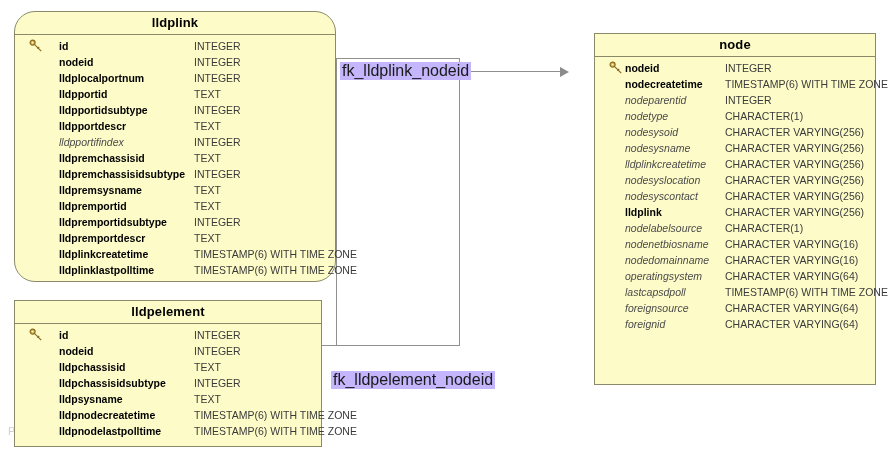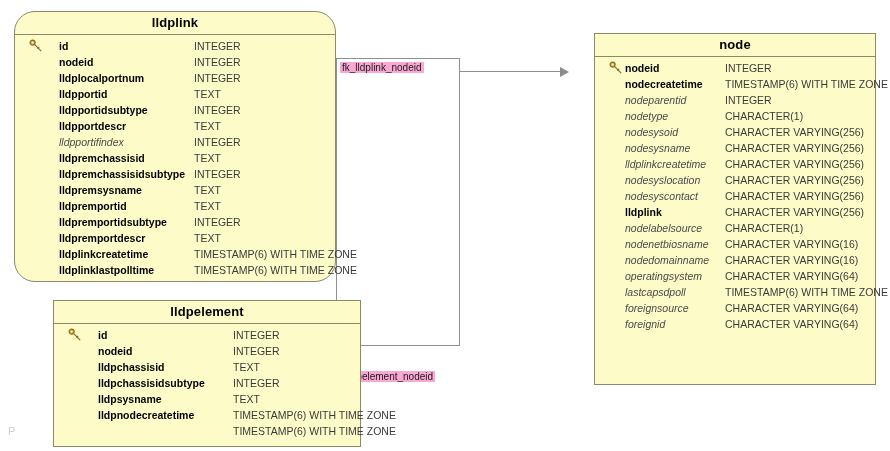--- a/index.html
+++ b/index.html
@@ -78,24 +78,24 @@
 
   
   .rel-box {
     position: absolute;
     border: 1px solid #909090;
     box-sizing: border-box;
     background: transparent;
   }
   .rel-label {
     position: absolute;
-    font-size: 10px;
+    font-size: 16px;
     color: #1a1a1a;
     white-space: nowrap;
-    background: #f9a8d4;
+    background: #c4b5fd;
     padding: 0 2px;
   }
   .rel-line {
     position: absolute;
     background: #909090;
   }
   .arrow-head {
     position: absolute;
     width: 0; height: 0;
     border-top: 5px solid transparent;
@@ -195,21 +195,21 @@
           <span class="col-name">lldplinkcreatetime</span>
           <span class="col-type">TIMESTAMP(6) WITH TIME ZONE</span>
         </div>
         <div class="row req">
           <span class="col-name">lldplinklastpolltime</span>
           <span class="col-type">TIMESTAMP(6) WITH TIME ZONE</span>
         </div>
       </div>
   </div>
 
-  <div class="entity narrow" id="ent-lldpelement" style="left:14px; top:300px; width:308px; height:147px;margin-left:39px;">
+  <div class="entity narrow" id="ent-lldpelement" style="left:14px; top:300px; width:308px; height:147px;">
     <div class="entity-title">lldpelement</div>
     <div class="entity-body">
         <div class="row req">
           <span class="pk-icon"><svg viewBox="0 0 14 14" width="14" height="14">
               <g stroke="#8a6a20" stroke-width="1.2" fill="none">
                 <circle cx="3.6" cy="3.6" r="2.5" fill="#e0b44a"></circle>
                 <line x1="5.4" y1="5.4" x2="12.2" y2="12.2"></line>
                 <line x1="8.4" y1="9.6" x2="10.2" y2="7.8"></line>
               </g>
               <circle cx="3.6" cy="3.6" r="0.9" fill="#fdfcc9"></circle>
@@ -231,20 +231,21 @@
         </div>
         <div class="row req">
           <span class="col-name">lldpsysname</span>
           <span class="col-type">TEXT</span>
         </div>
         <div class="row req">
           <span class="col-name">lldpnodecreatetime</span>
           <span class="col-type">TIMESTAMP(6) WITH TIME ZONE</span>
         </div>
         <div class="row req">
+          <span class="col-name">lldpnodelastpolltime</span>
           <span class="col-type">TIMESTAMP(6) WITH TIME ZONE</span>
         </div>
       </div>
   </div>
 
   <div class="entity wide" id="ent-node" style="left:594px; top:33px; width:282px; height:352px;">
     <div class="entity-title">node</div>
     <div class="entity-body">
         <div class="row req">
           <span class="pk-icon"><svg viewBox="0 0 14 14" width="14" height="14">

